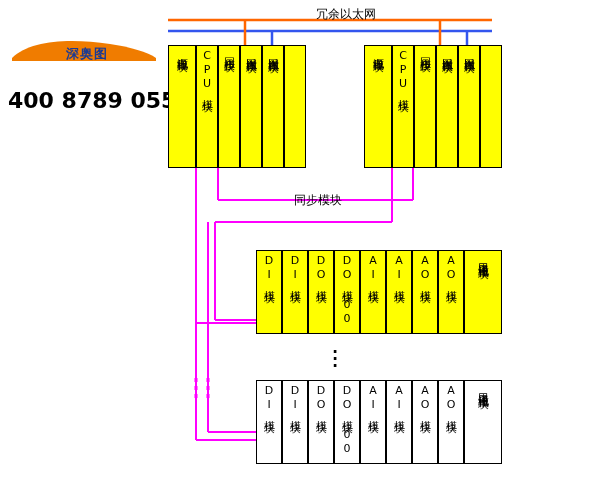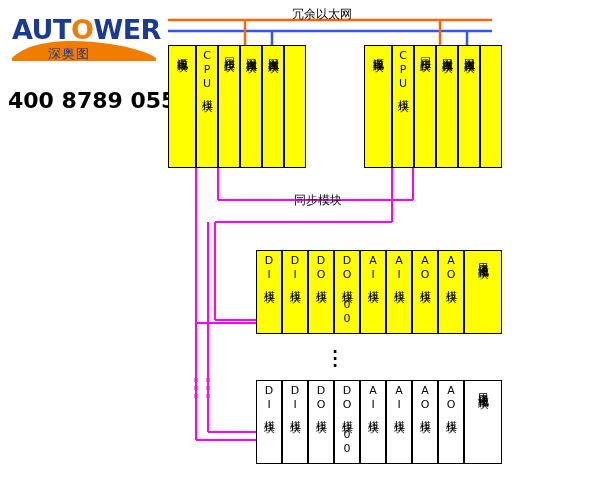--- a/index.html
+++ b/index.html
@@ -36,26 +36,26 @@
     letter-spacing: -0.5px;
     color: #1b3a93;
     line-height: 1;
     position: absolute;
     left: 2px;
     top: 4px;
   }
   .logo-text .o-hl { color: #f07c00; }
   .logo-sub {
     position: absolute;
-    left: 38px;
+    left: 56px;
     top: 33px;
     font-size: 13px;
     color: #1b3a93;
     letter-spacing: 1px;
-    font-weight: normal;
+    font-weight: bold;
   }
   .logo-swoosh {
     position: absolute;
     left: 0px;
     top: 26px;
     width: 148px;
     height: 24px;
   }
   .phone {
     position: absolute;
@@ -110,23 +110,20 @@
     font-weight: bold;
   }
   svg { position: absolute; left: 0; top: 0; overflow: visible; }
 </style>
 </head>
 <body>
 
 <div id="stage">
 
   <div class="logo-wrap">
-    <div class="logo-text">
-      <span>AUT</span><span class="o-hl">O</span><span>WER</span>
-    </div>
     <svg class="logo-swoosh" width="148" height="24" viewBox="0 0 148 24">
       <path d="M2 20 C 20 2, 60 0, 100 6 C 120 9, 138 14, 146 20 L 146 23 L 2 23 Z" fill="#f07c00"></path>
     </svg>
     <div class="logo-sub">深奥图</div>
   </div>
   <div class="phone">400 8789 055</div>
 
   <svg width="600" height="480" viewBox="0 0 600 480">
 
     <line x1="168" y1="20" x2="492" y2="20" stroke="#ff6600" stroke-width="2.5"></line>
@@ -153,21 +150,21 @@
     <line x1="208" y1="222" x2="208" y2="380" stroke="#ff00ff" stroke-width="2"></line>
     <line x1="208" y1="380" x2="208" y2="432" stroke="#ff00ff" stroke-width="2"></line>
     <line x1="208" y1="432" x2="256" y2="432" stroke="#ff00ff" stroke-width="2"></line>
 
     <line x1="196" y1="378" x2="196" y2="398" stroke="#ff00ff" stroke-width="3" stroke-dasharray="4 4"></line>
     <line x1="208" y1="378" x2="208" y2="398" stroke="#ff00ff" stroke-width="3" stroke-dasharray="4 4"></line>
 
     <line x1="256" y1="252" x2="256" y2="252" stroke="#ff00ff" stroke-width="2"></line>
   </svg>
 
-  <div class="lbl" style="left:292px; top:6px;">冗余以太网</div>
+  <div class="lbl" style="left:316px; top:6px;">冗余以太网</div>
   <div class="lbl" style="left:294px; top:192px;">同步模块</div>
 
   <div>
     <div class="modbox" style="left:168px; top:45px; width:28px; height:123px;">
       <span class="vtext">电源模块</span>
     </div>
     <div class="modbox" style="left:196px; top:45px; width:22px; height:123px;">
       <span class="vtext">CPU模块</span>
     </div>
     <div class="modbox" style="left:218px; top:45px; width:22px; height:123px;">

